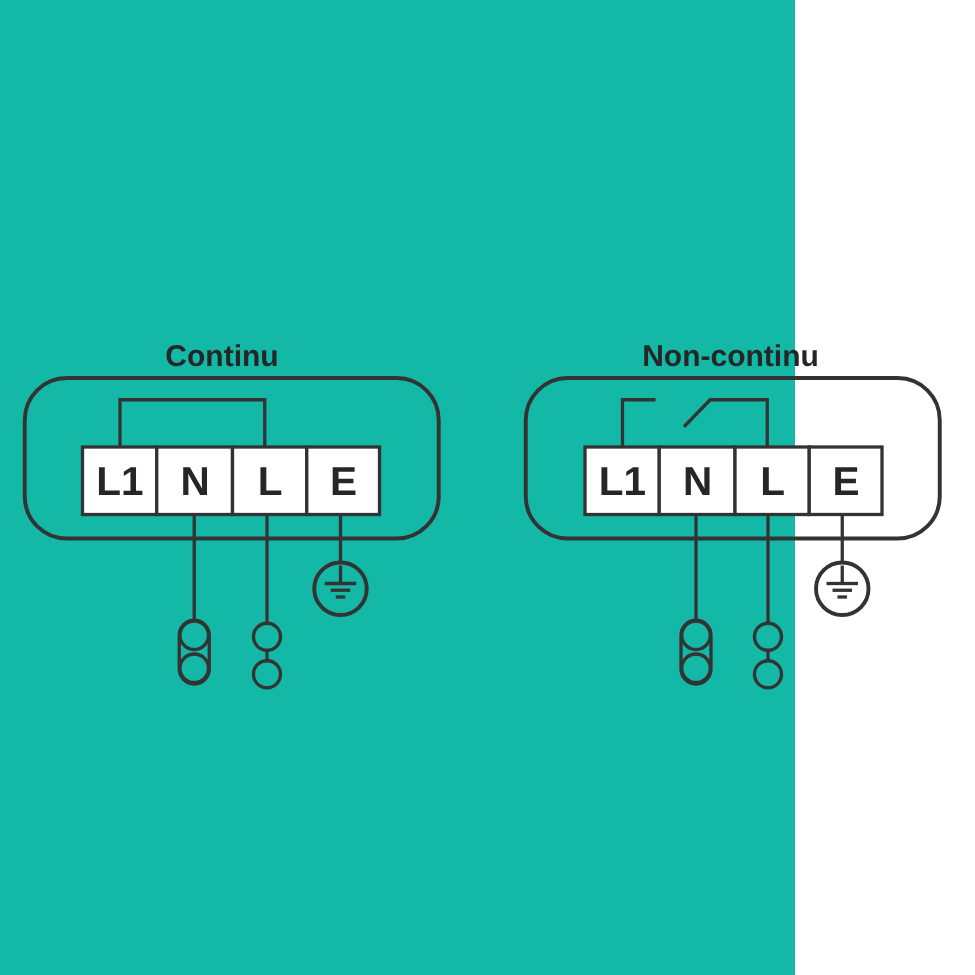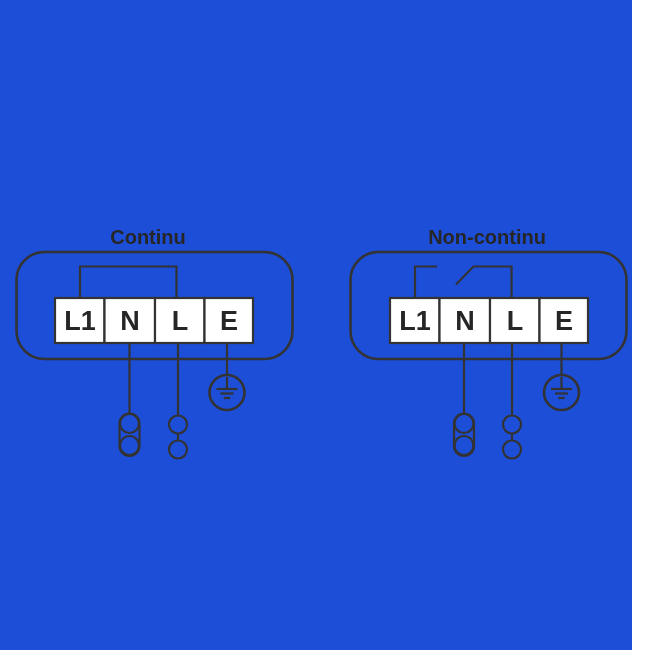--- a/index.html
+++ b/index.html
@@ -6,23 +6,23 @@
     margin: 0;
     padding: 0;
     background: #ffffff;
     width: 650px;
     height: 650px;
     overflow: hidden;
     font-family: "Liberation Sans", sans-serif;
   }
   .stage {
     position: relative;
-    width: 632px;
+    width: 530px;
     height: 650px;
-    background: #1d4ed8;
+    background: #14b8a6;
   }
   svg { position: absolute; left: 0; top: 0; }
 
   .title {
     font-family: "Liberation Sans", sans-serif;
     font-size: 20px;
     font-weight: bold;
     fill: #262626;
     text-anchor: middle;
   }

